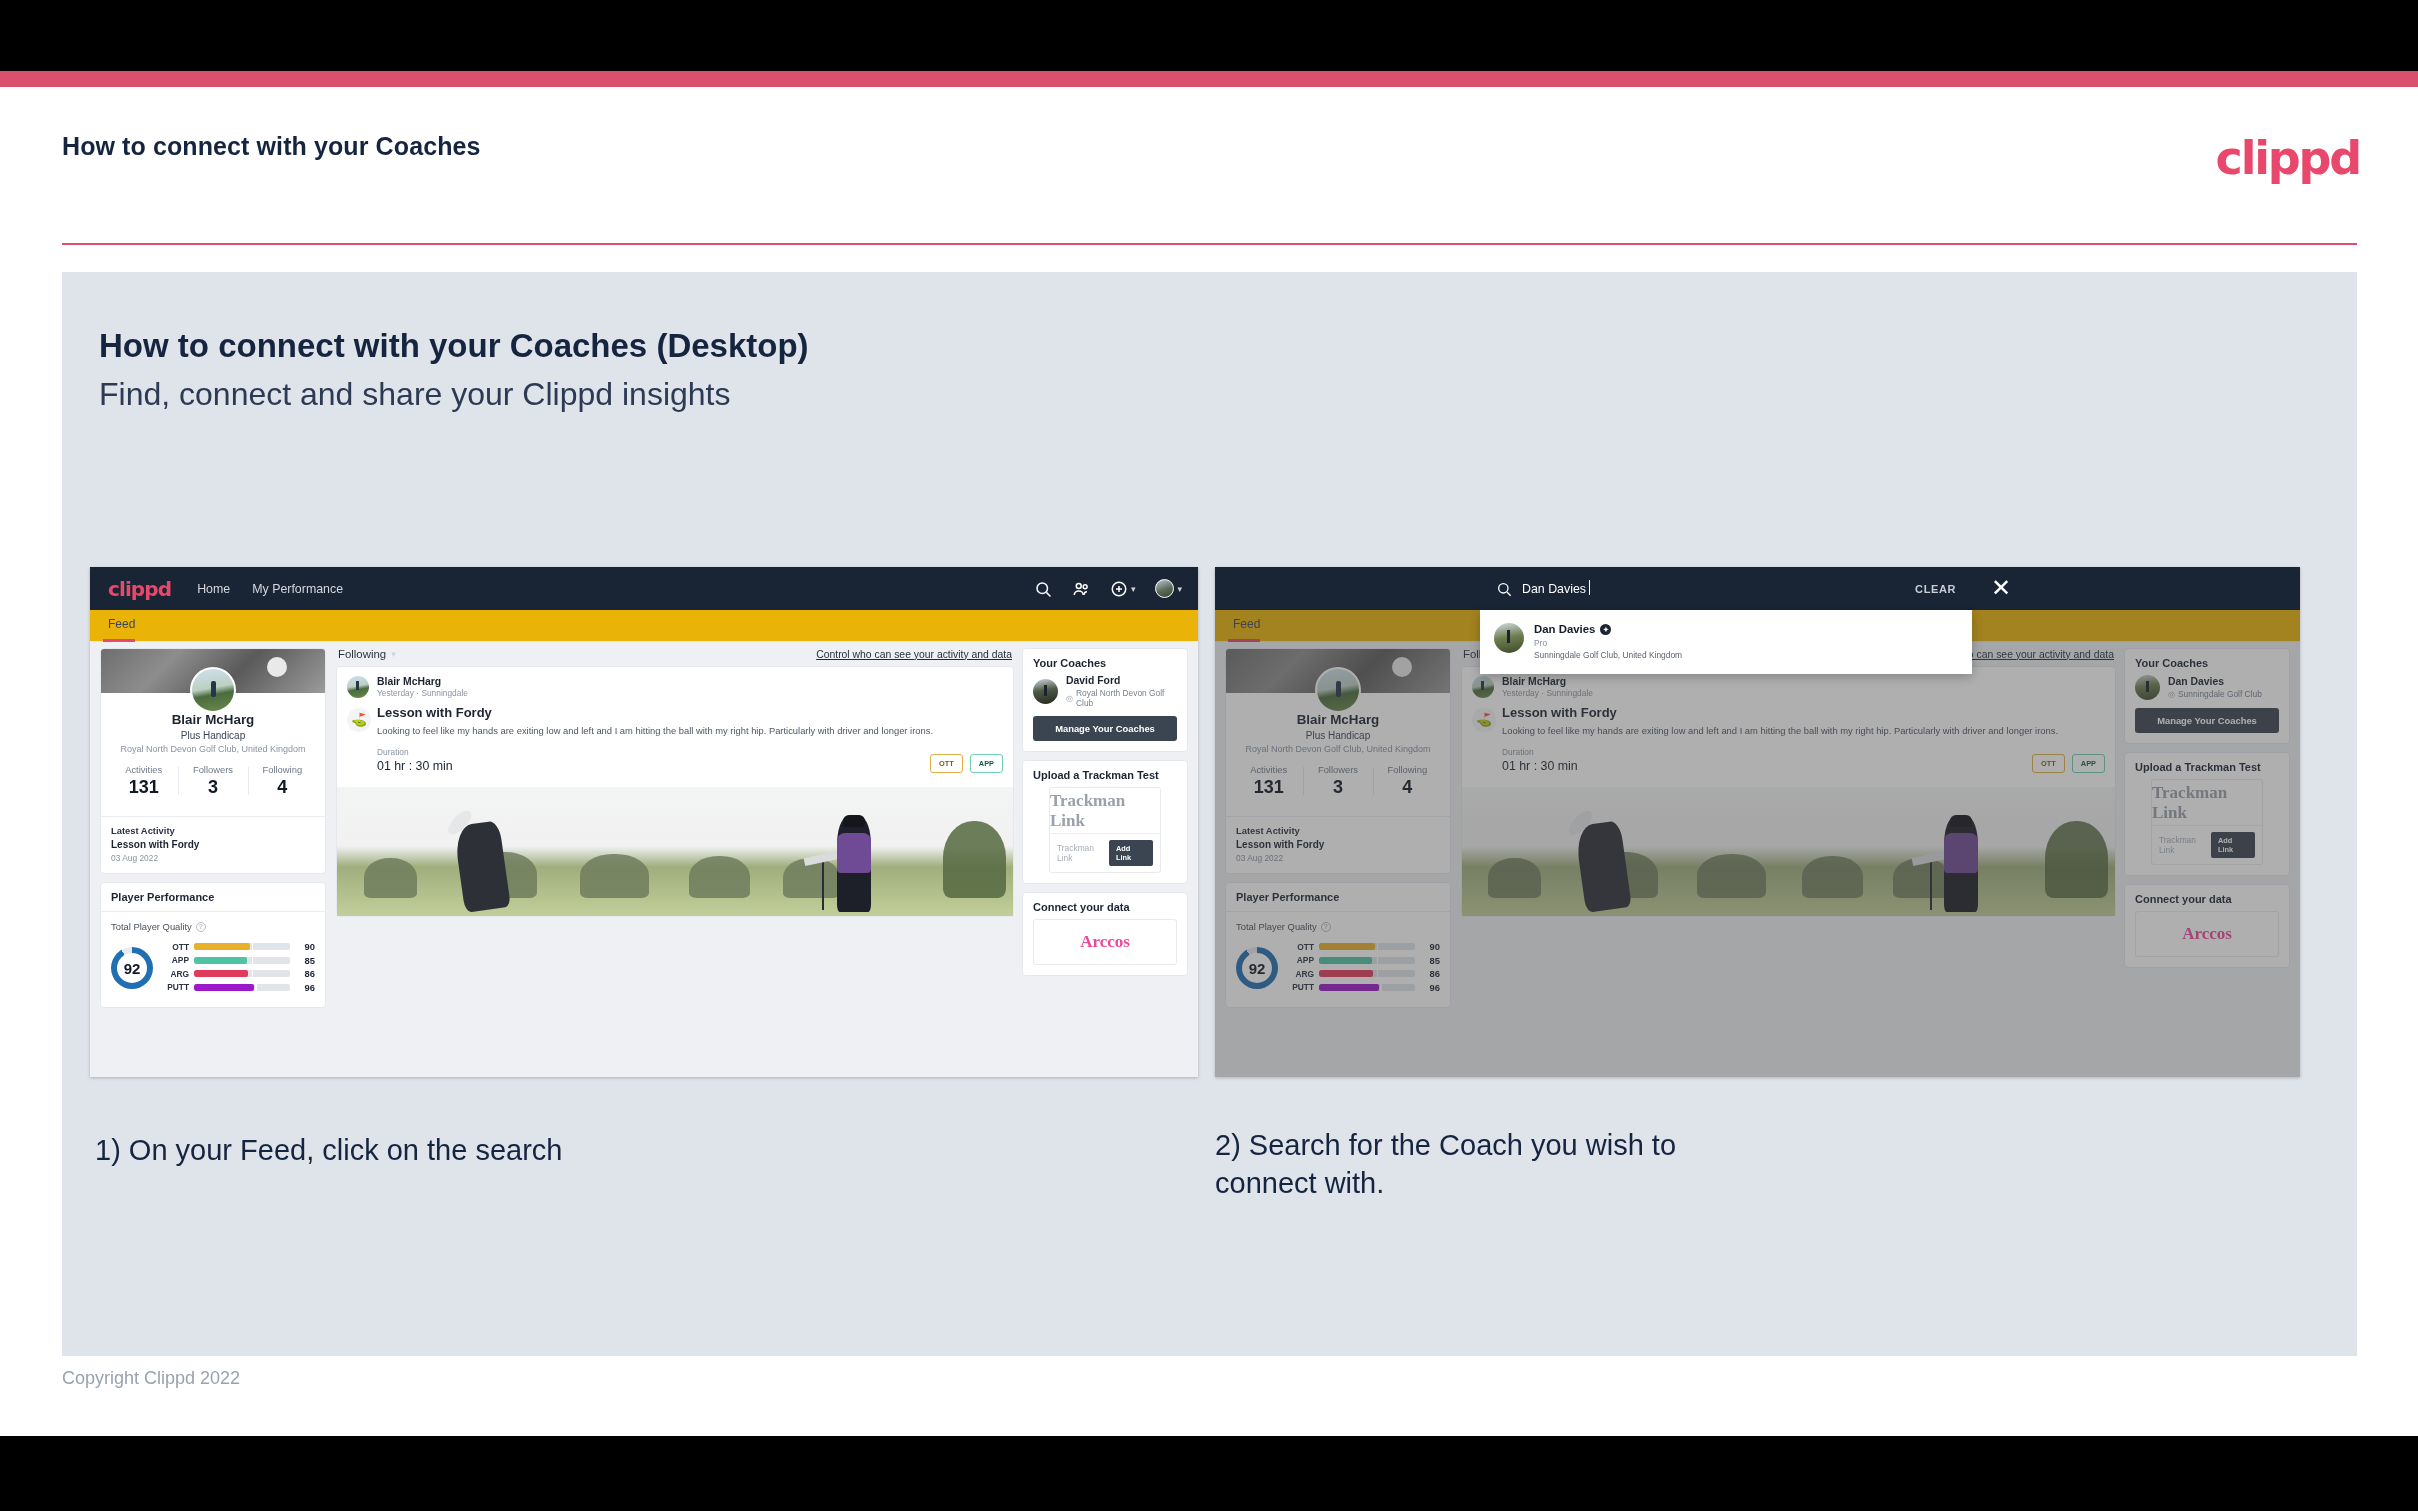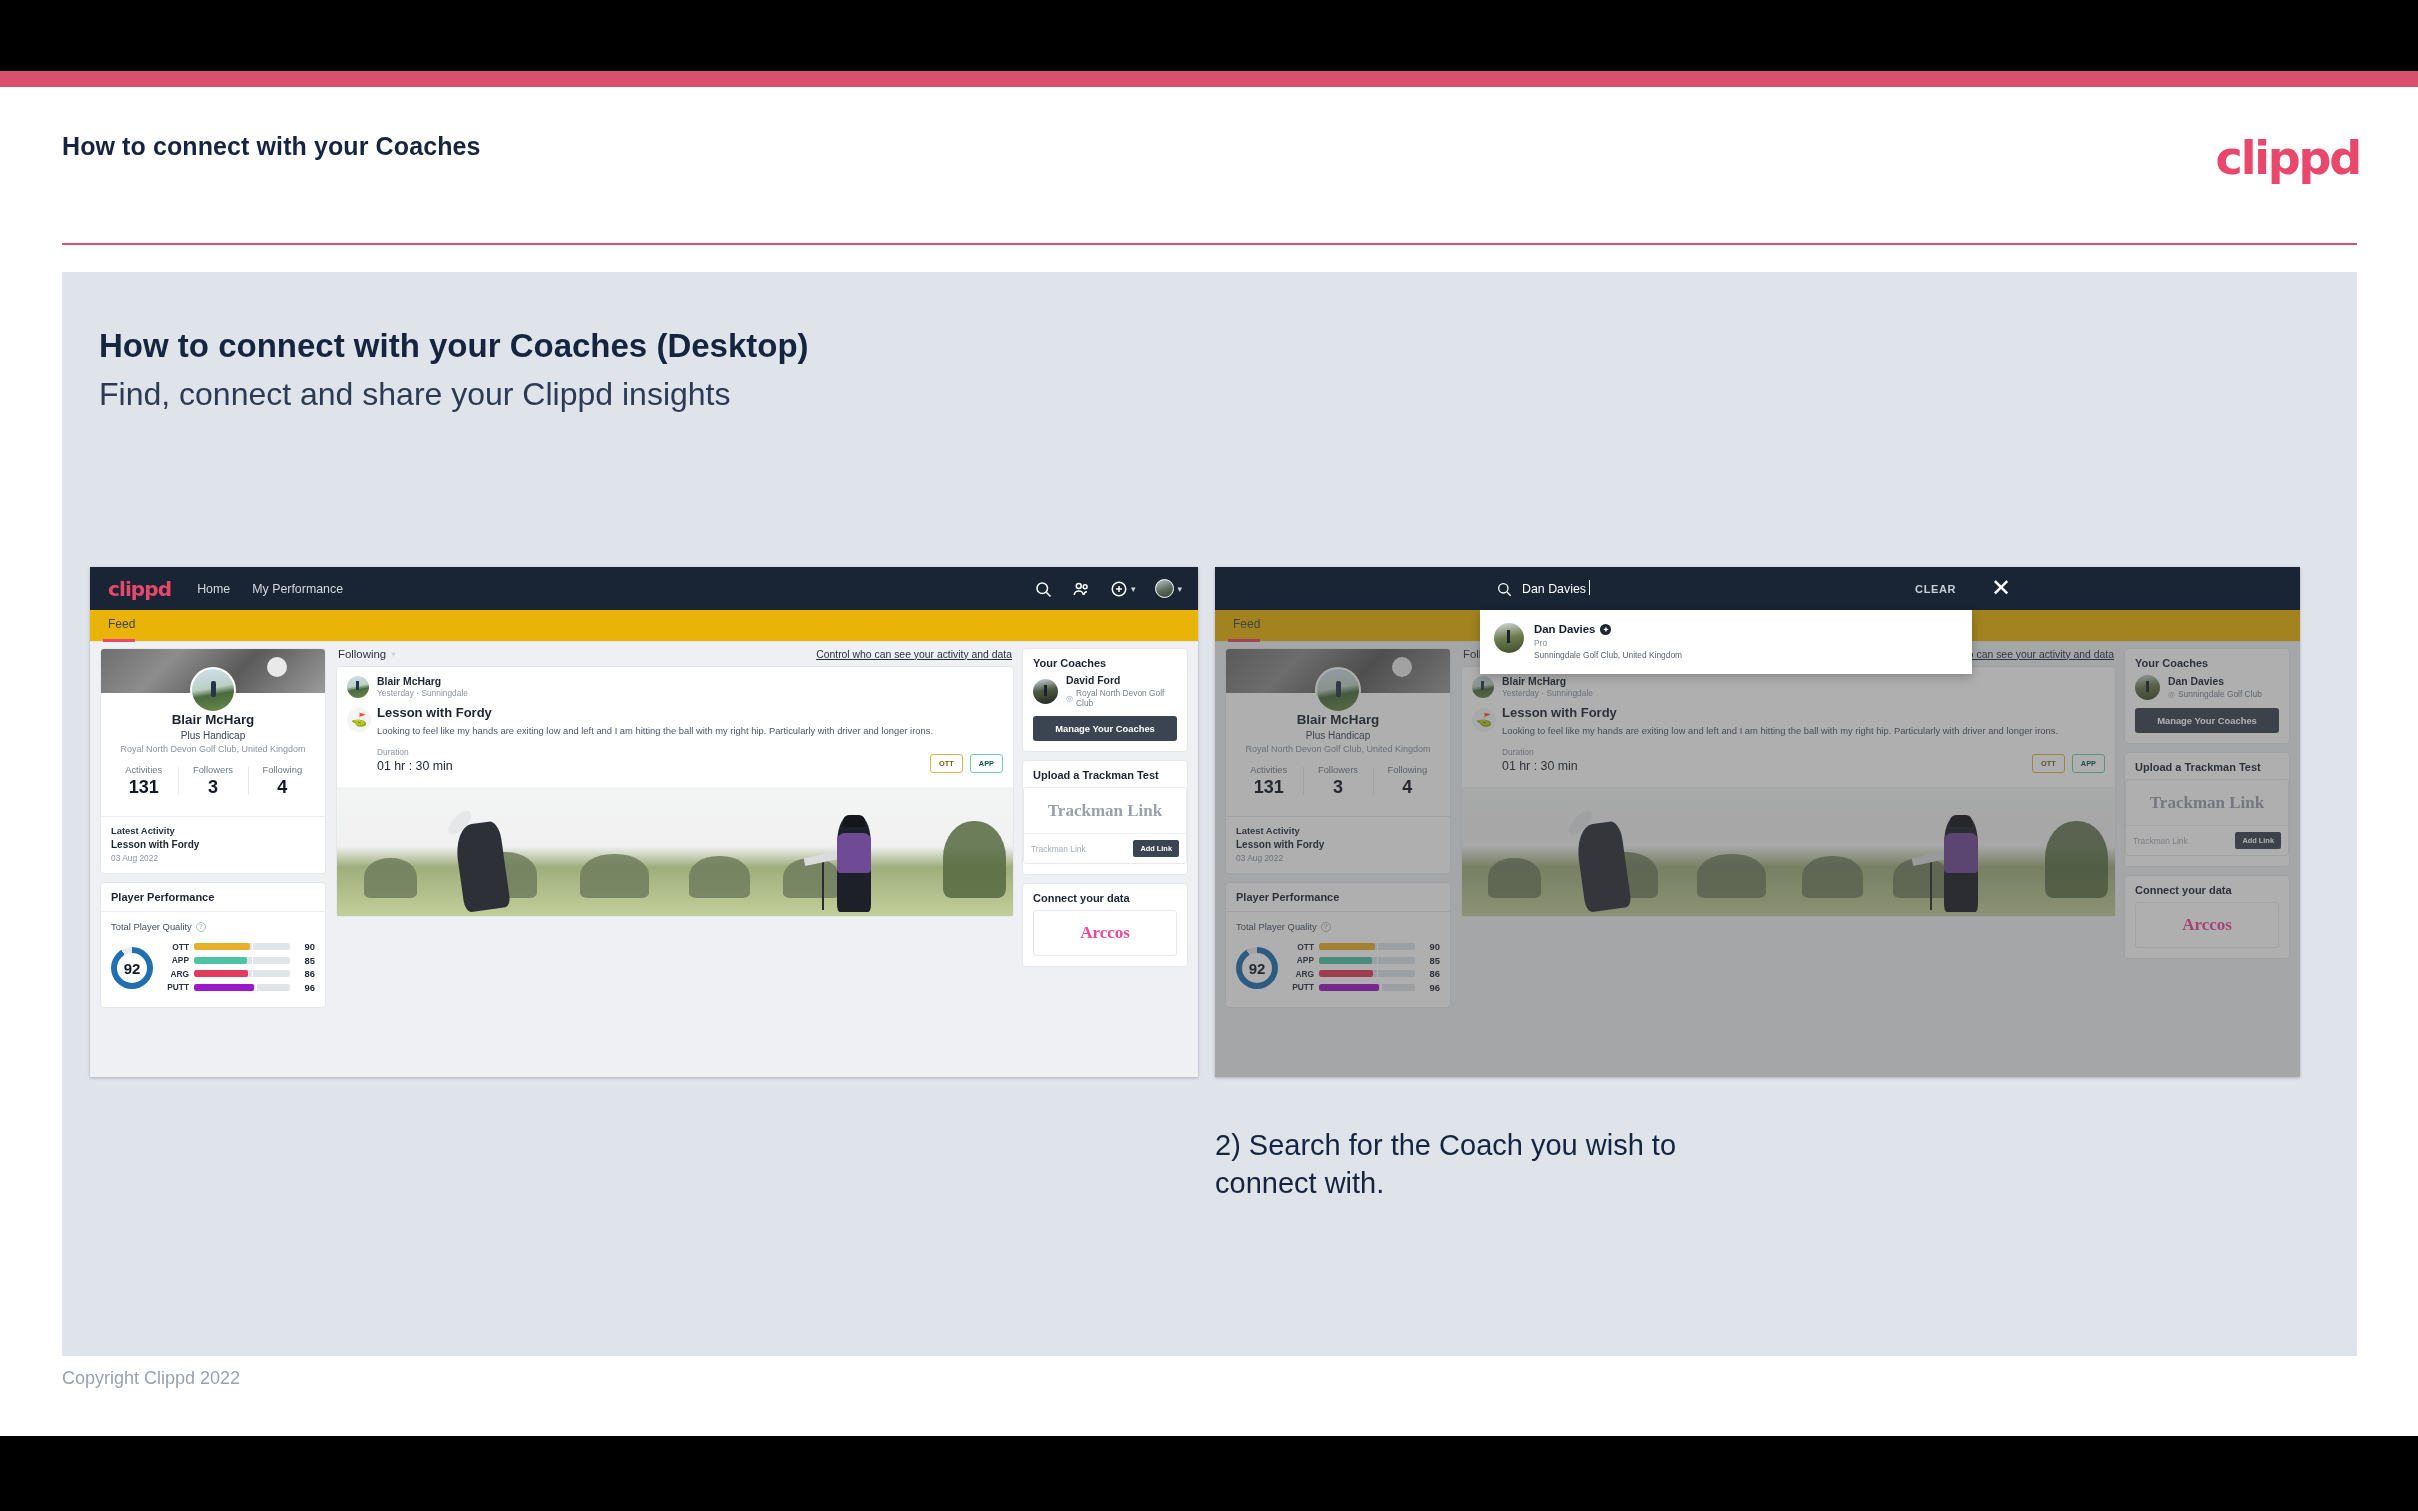--- a/index.html
+++ b/index.html
@@ -248,21 +248,21 @@
   .coach-av.dav { background:linear-gradient(170deg,#cfd9e0 0%,#4f5a46 45%,#23281e 100%); }
   .coach-av:before{ content:""; position:absolute; left:11px; top:6px; width:3px; height:11px; background:#1b2230; }
   .coach-name { font-size:10.4px; font-weight:700; color:#1c2432; }
   .coach-club { font-size:8.4px; color:#78828f; margin-top:2px; display:flex; align-items:center; gap:3px; }
   .pin { font-size:8px; color:#9aa3ae; }
   .btn-dark {
     display:block; margin:0 10px 10px; padding:7px 0; text-align:center;
     background:#3b4451; color:#fff; font-size:9.4px; font-weight:700; border-radius:3px;
   }
 
-  .tm-box { margin:0 0 10px; border:1px solid #e8eaee; border-radius:3px; }
+  .tm-box { margin:0 26px 10px; border:1px solid #e8eaee; border-radius:3px; }
   .tm-brand {
     height:46px; display:flex; align-items:center; justify-content:center;
     font-family:"Liberation Serif", serif; font-size:17px; color:#9aa1ab; font-weight:700;
     border-bottom:1px solid #eceef1;
   }
   .tm-row { display:flex; align-items:center; justify-content:space-between; padding:6px 7px; }
   .tm-ph { font-size:8.4px; color:#a6adb7; }
   .tm-btn { background:#3b4451; color:#fff; font-size:7.4px; font-weight:700; padding:4px 7px; border-radius:2px; }
   .ar-box {
     margin:0 10px 10px; border:1px solid #e8eaee; border-radius:3px; height:46px;
@@ -326,20 +326,21 @@
 <div class="hdr-title">How to connect with your Coaches</div>
 <div class="logo">clippd</div>
 <div class="hdr-rule"></div>
 
 <div class="panel"></div>
 
 <div class="h1">How to connect with your Coaches (Desktop)</div>
 <div class="h2">Find, connect and share your Clippd insights</div>
 
 <div class="cap cap1">
+  <div>1) On your Feed, click on the search</div>
 </div>
 <div class="cap cap2">
   <div>2) Search for the Coach you wish to</div>
   <div>connect with.</div>
 </div>
 
 <div class="copyright">Copyright Clippd 2022</div>
 
 <div class="shot shot1">
 

